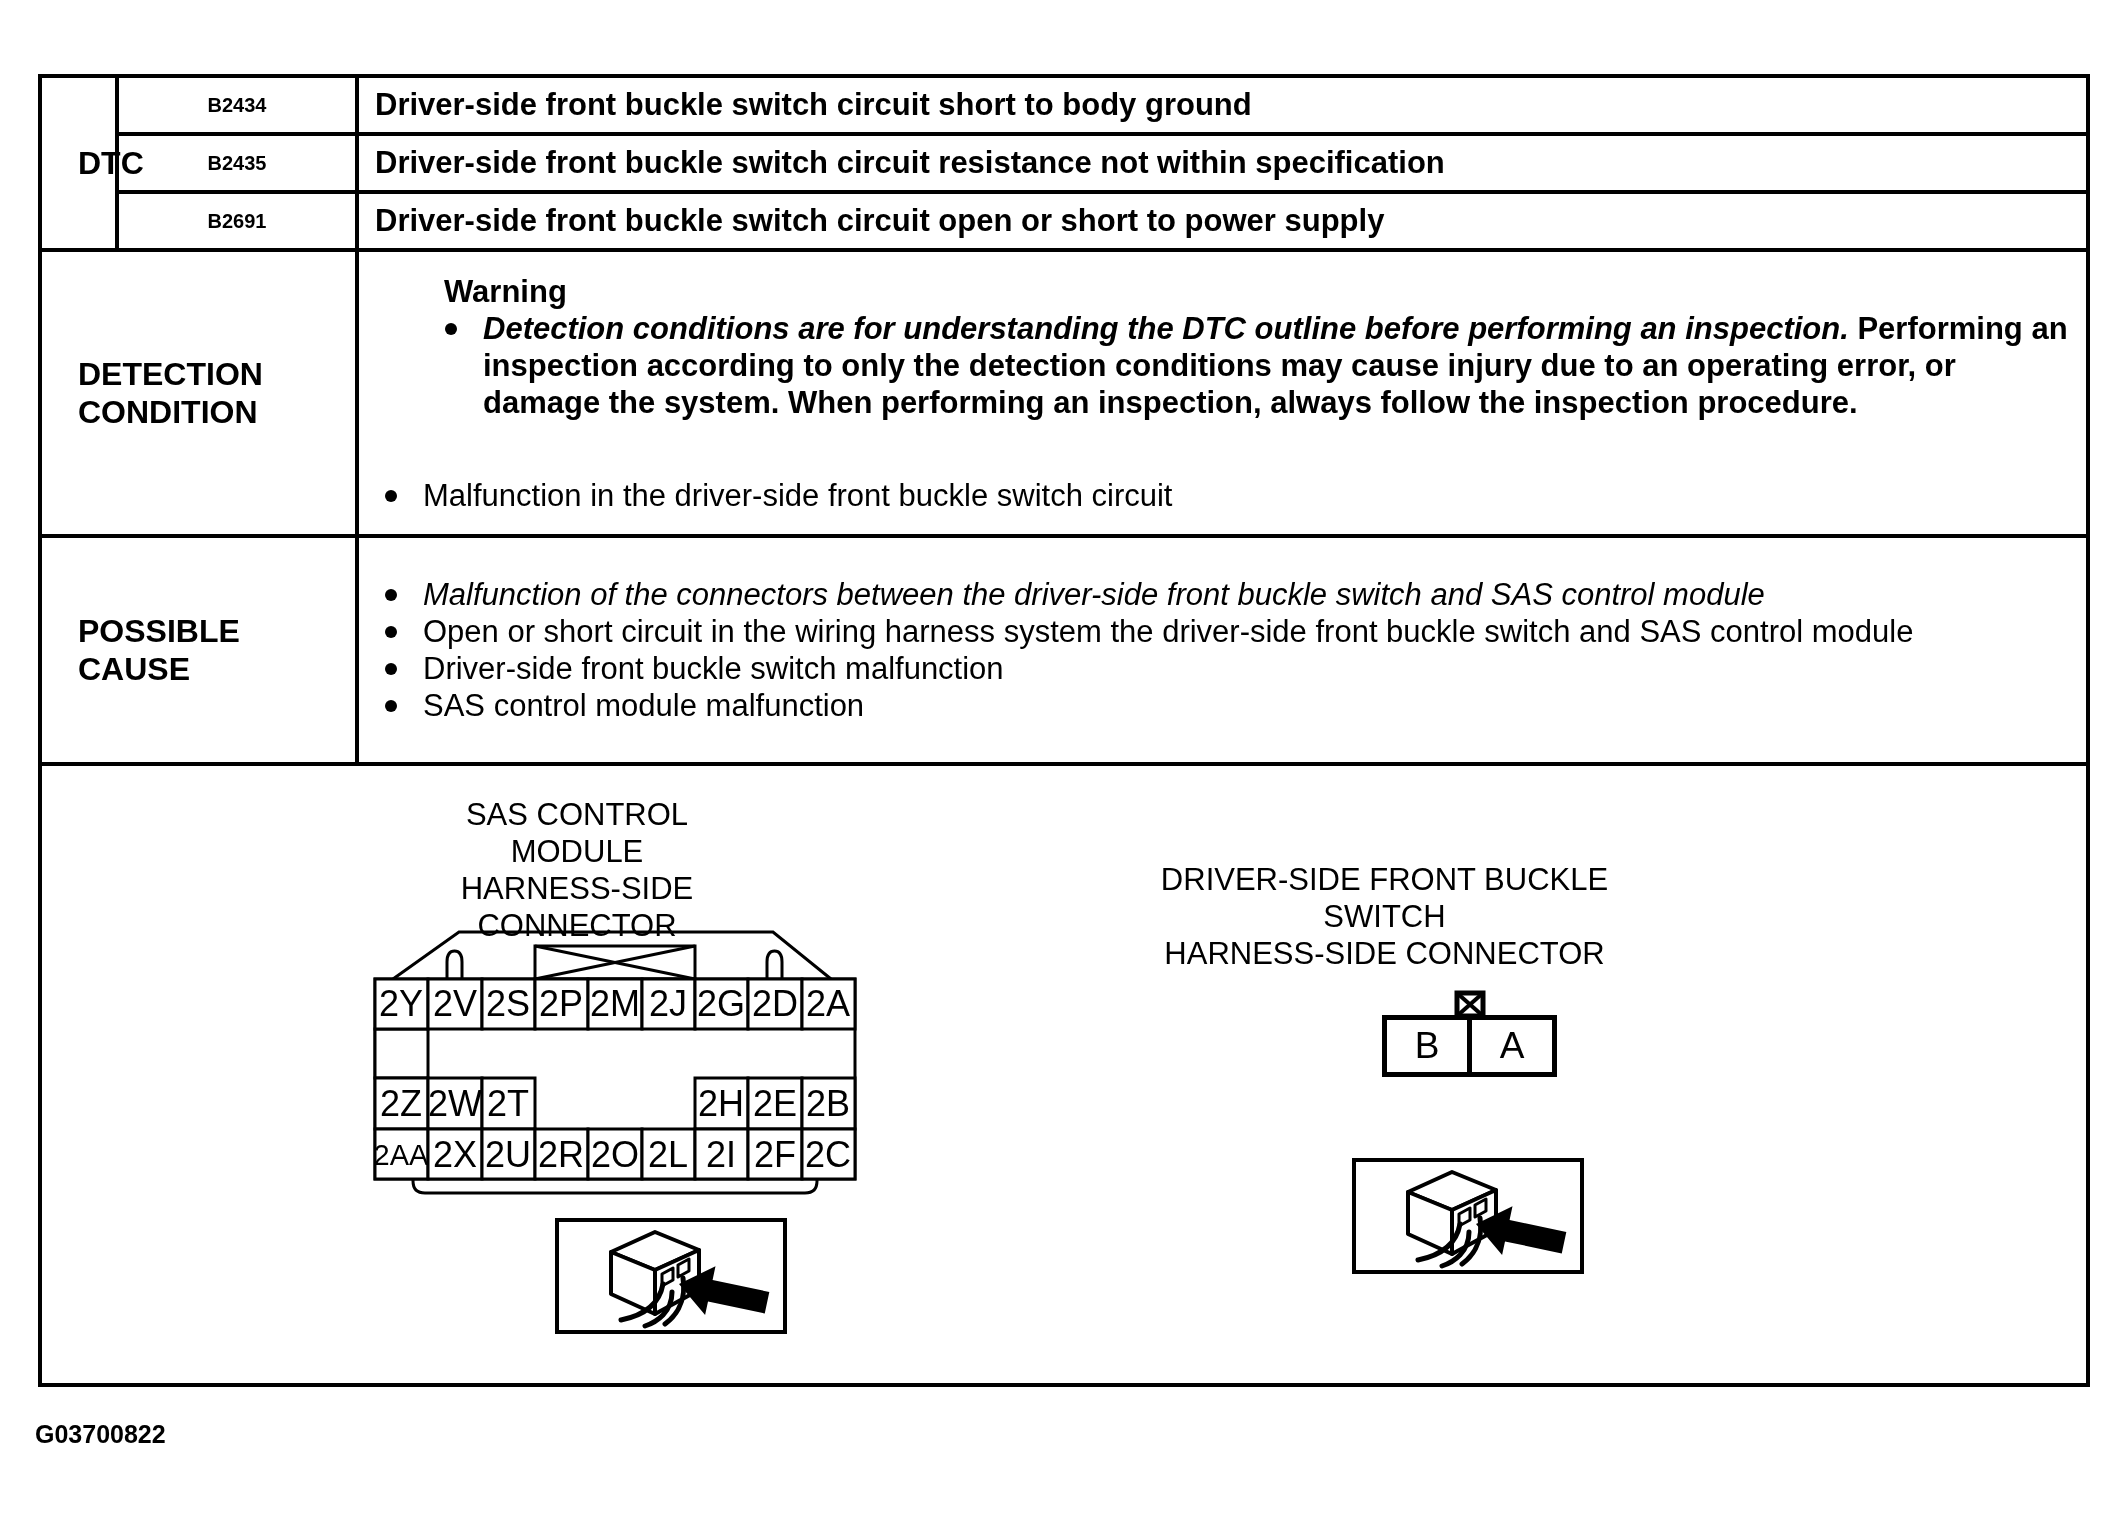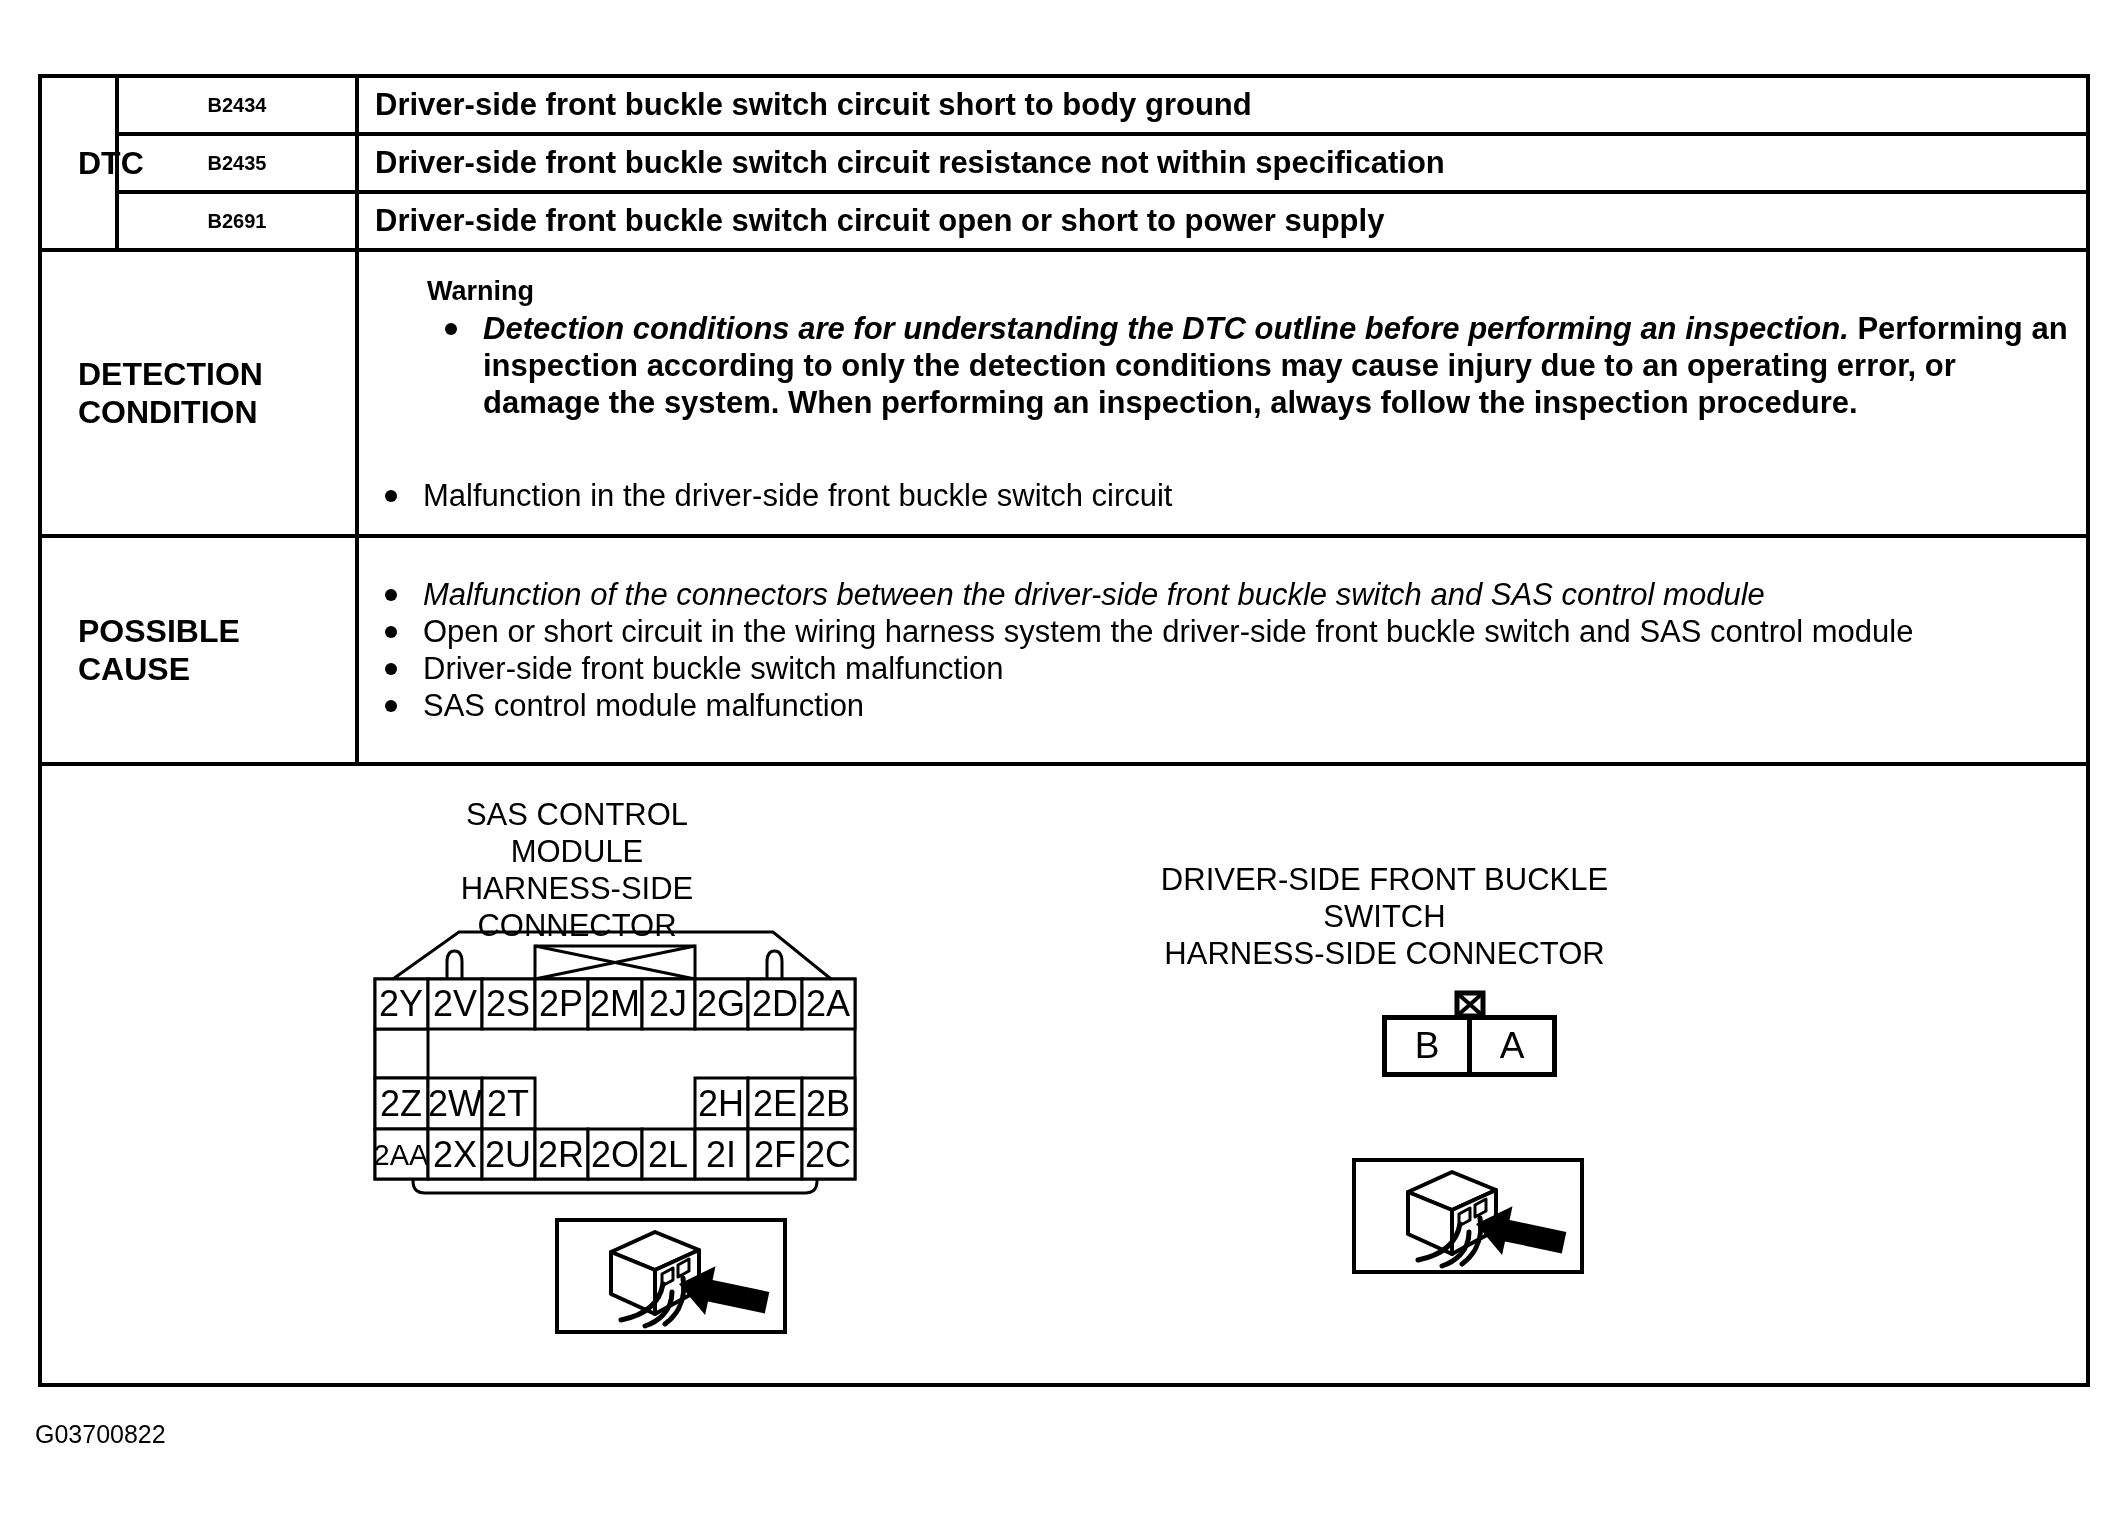--- a/index.html
+++ b/index.html
@@ -14,21 +14,21 @@
   }
   table.dtc td { border:4px solid #000; vertical-align:middle; }
   td.lbl {
     text-align:left; font-weight:bold; font-size:32px; line-height:38px;
     padding:0 36px;
   }
   td.code { text-align:center; font-weight:bold; font-size:20px; }
   td.desc { font-weight:bold; font-size:31px; padding-left:16px; }
   tr.coderow { height:58px; }
   td.content { padding:6px 8px 6px 0; }
-  .warn-title { font-weight:bold; font-size:27px; margin-left:68px; line-height:37px; }
+  .warn-title { font-weight:bold; font-size:31px; margin-left:85px; line-height:37px; }
   .bullet-row { display:flex; align-items:flex-start; }
   .bullet-row .dot {
     width:12px; height:12px; border-radius:50%; background:#000;
     flex:0 0 12px; margin-top:13px; margin-right:26px;
   }
   .warn-bullet { margin-left:86px; }
   .warn-bullet .btext { font-weight:bold; font-size:31px; line-height:37px; max-width:1592px; }
   .em { font-style:italic; }
   .det-bullet { margin-left:26px; margin-top:56px; }
   .det-bullet .btext { font-size:31px; line-height:37px; max-width:1600px; }
@@ -58,21 +58,21 @@
   }
   .ba-cell + .ba-cell { border-left-width:0; }
   
   .photo-icon { position:absolute; width:224px; height:108px; border:4px solid #000; background:#fff; }
   .photo-icon.sas { left:513px; top:452px; }
   .photo-icon.buckle { left:1310px; top:392px; }
   .wire { fill:none; stroke:#000; stroke-width:5; stroke-linecap:round; }
   .face { fill:#fff; stroke:#000; stroke-width:4; stroke-linejoin:round; }
   .hole { fill:#fff; stroke:#000; stroke-width:3; stroke-linejoin:round; }
   
-  .figure-id { position:absolute; left:35px; top:1420px; font-size:25px; font-weight:normal; }
+  .figure-id { position:absolute; left:35px; top:1420px; font-size:25px; font-weight:bold; }
 </style>
 </head>
 <body>
 
 <div class="page">
 
   <table class="dtc">
     <colgroup>
         <col style="width:77px">
         <col style="width:240px">

